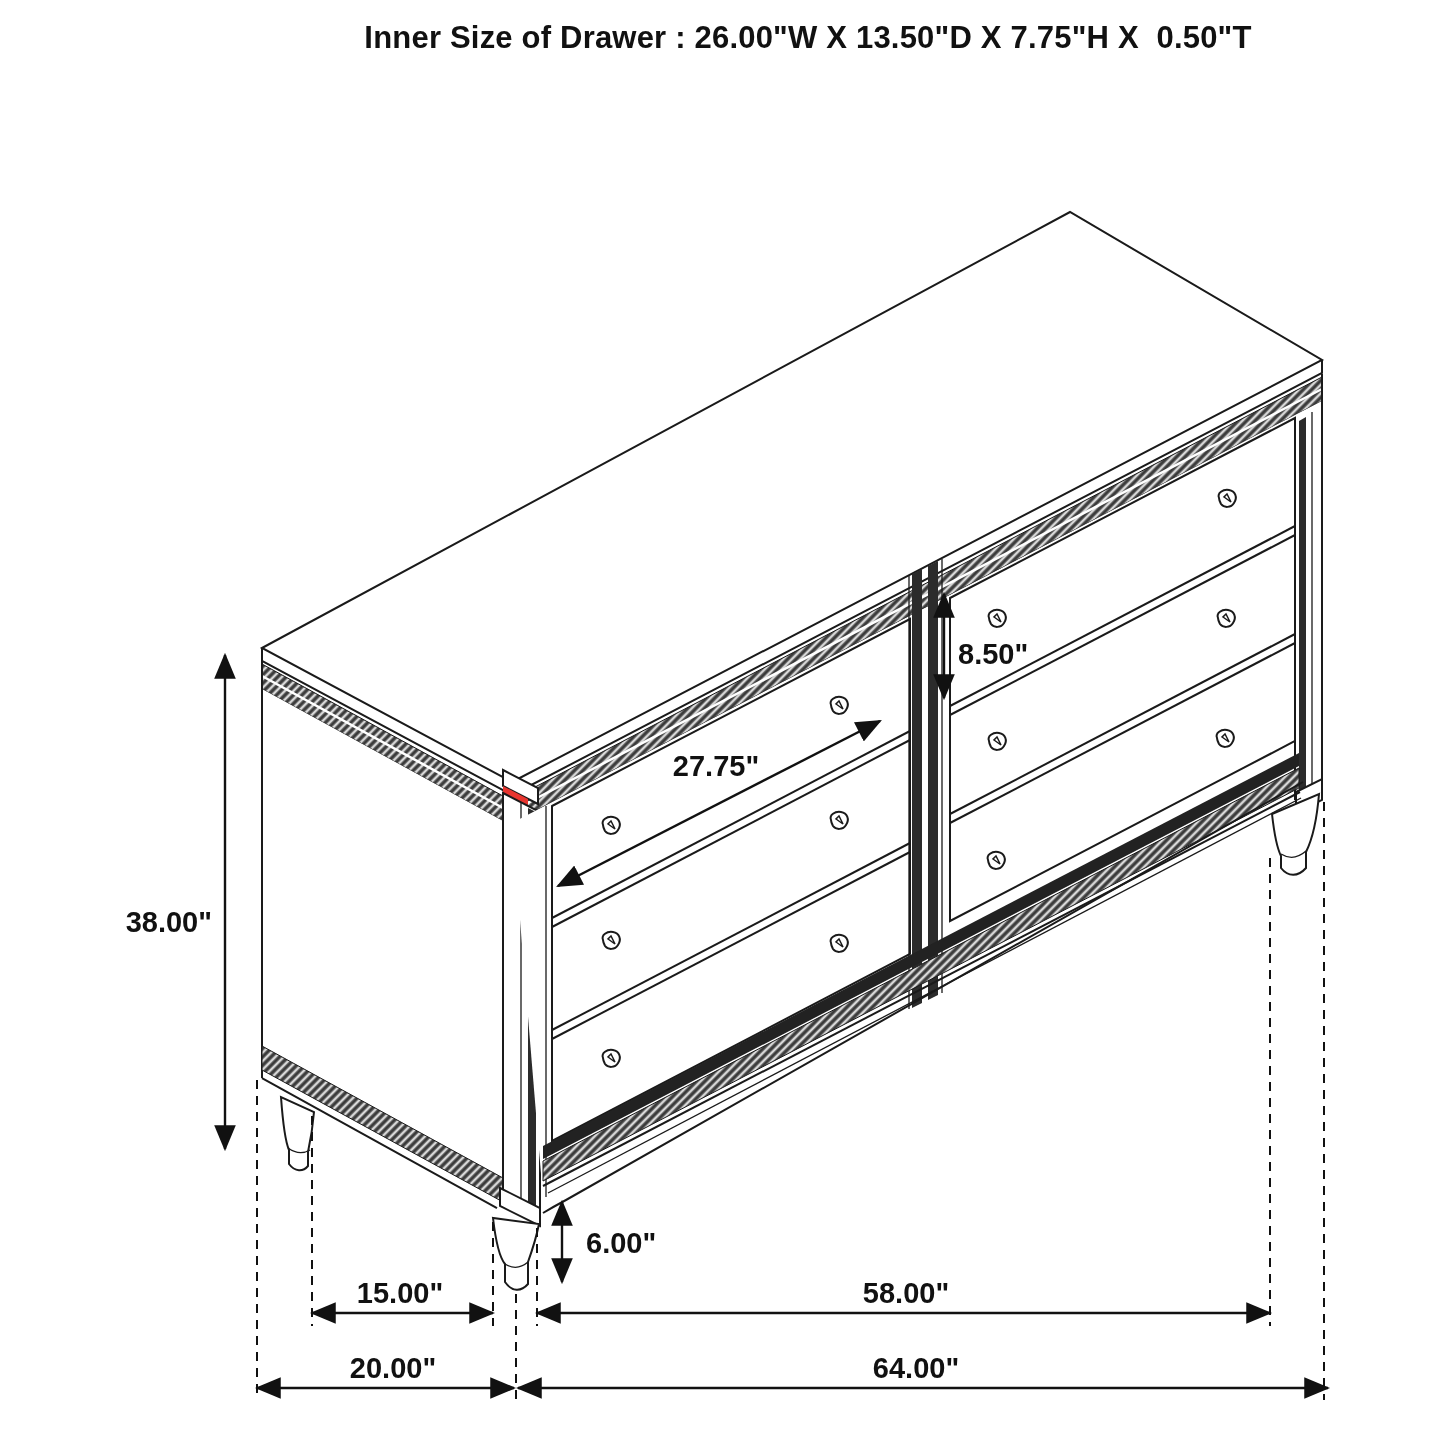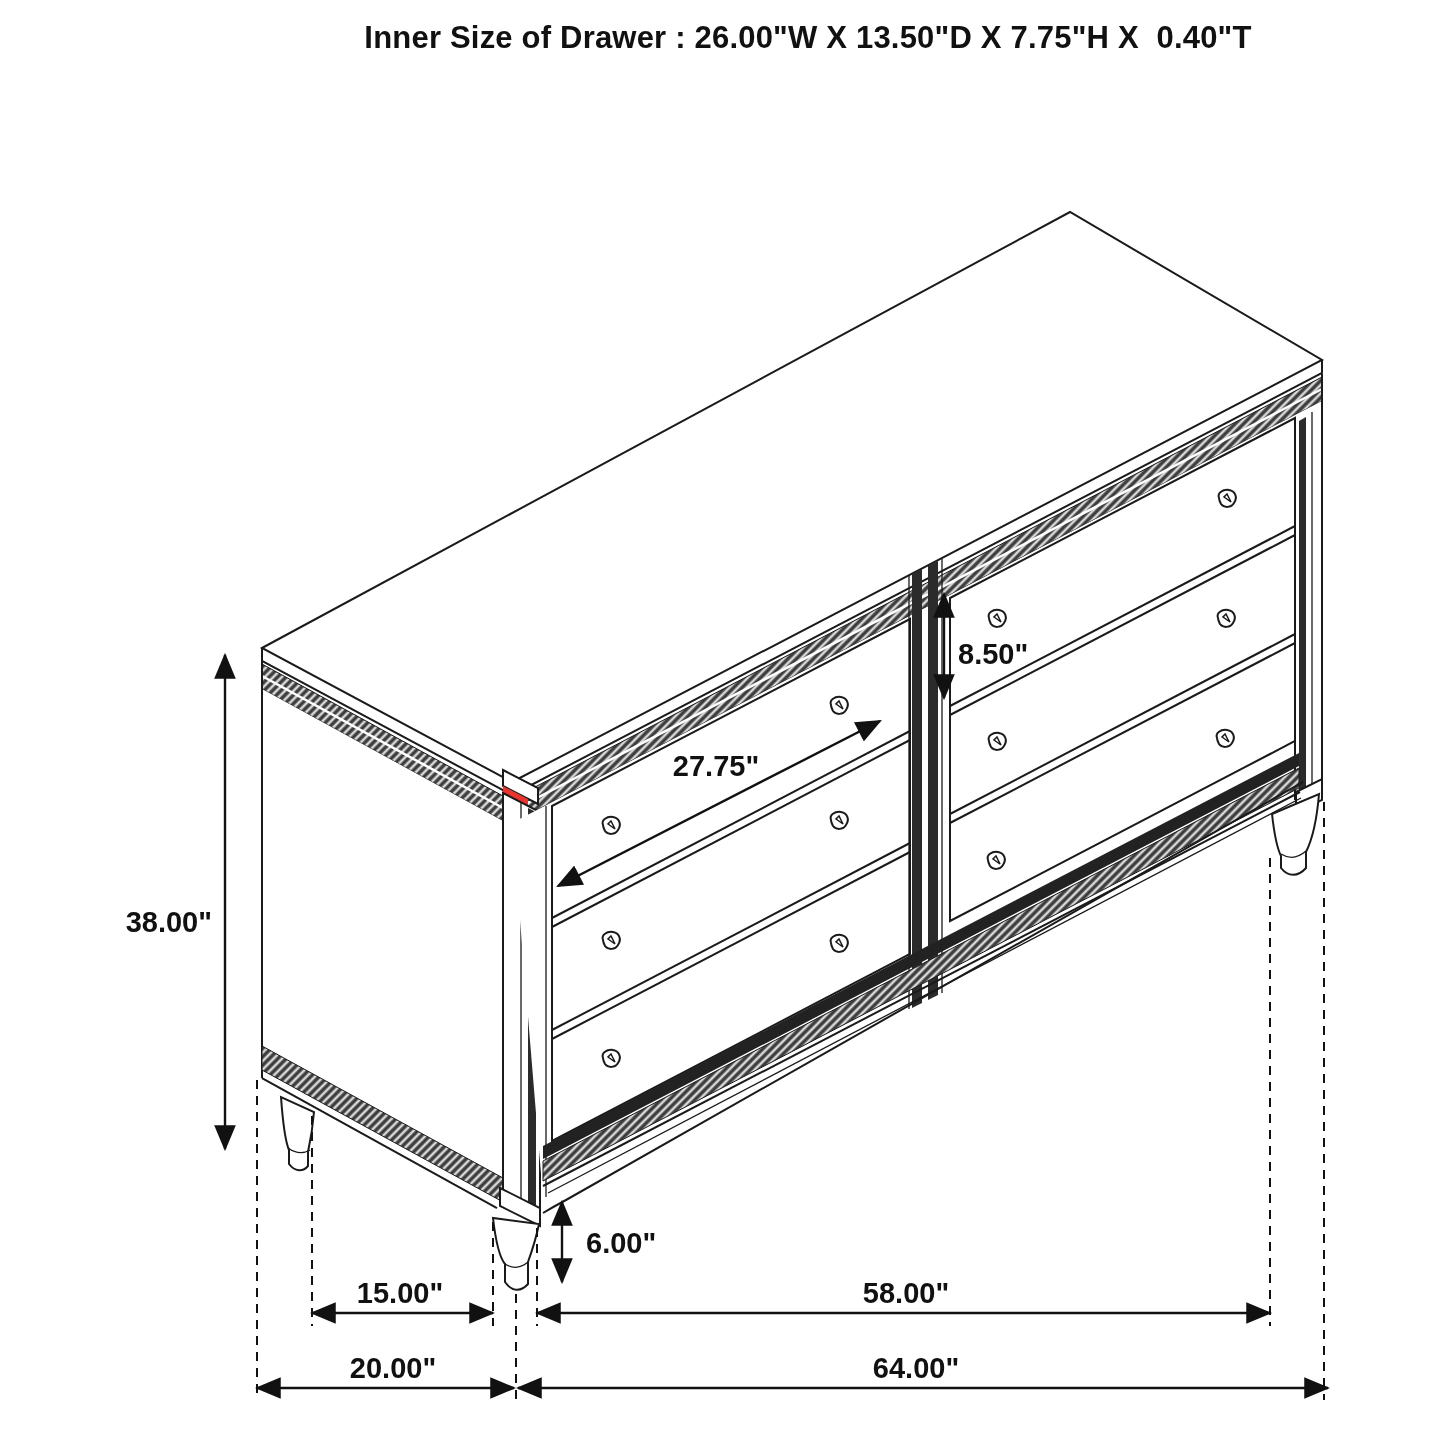--- a/index.html
+++ b/index.html
@@ -17,21 +17,21 @@
   .hat{fill:url(#hatch);stroke:#1a1a1a;stroke-width:1;}
   .dim{stroke:#111;stroke-width:2.4;fill:none;marker-start:url(#ah);marker-end:url(#ah);}
   .ext{stroke:#111;stroke-width:2;stroke-dasharray:9 7;fill:none;}
   .lbl{font-family:"Liberation Sans",sans-serif;font-weight:bold;font-size:29px;fill:#111;}
 </style>
 </head>
 <body>
 
 <div class="canvas">
 
-  <div class="title">Inner Size of Drawer : 26.00"W X 13.50"D X 7.75"H X  0.40"T</div>
+  <div class="title">Inner Size of Drawer : 26.00"W X 13.50"D X 7.75"H X  0.50"T</div>
 
   <svg width="1445" height="1445" viewBox="0 0 1445 1445">
     <defs>
       <pattern id="hatch" width="6" height="6" patternUnits="userSpaceOnUse" patternTransform="rotate(45)">
         <rect width="6" height="6" fill="#d8d8d8"></rect>
         <line x1="3" y1="0" x2="3" y2="6" stroke="#3a3a3a" stroke-width="3.4"></line>
       </pattern>
       <marker id="ah" viewBox="0 0 12 10" refX="11" refY="5" markerWidth="11" markerHeight="9" orient="auto-start-reverse">
         <path d="M0,0 L12,5 L0,10 Z" fill="#111"></path>
       </marker>

